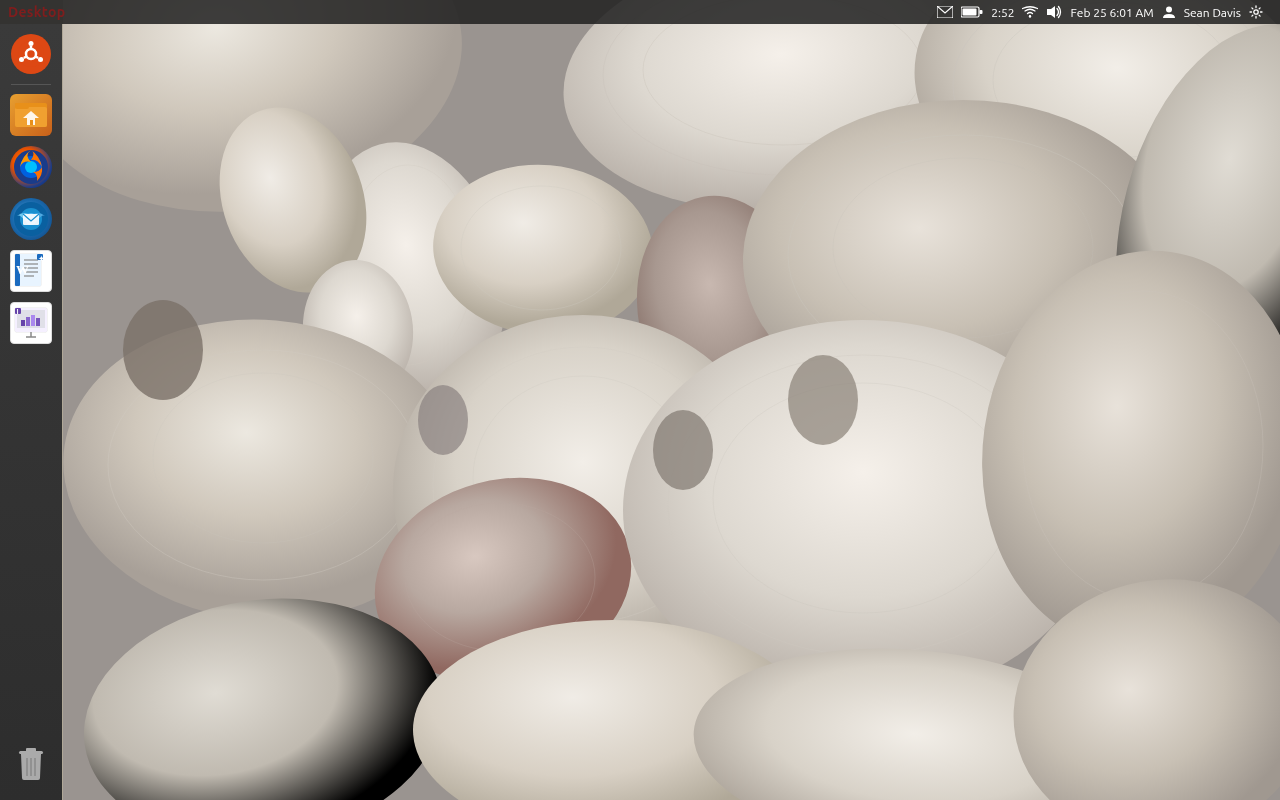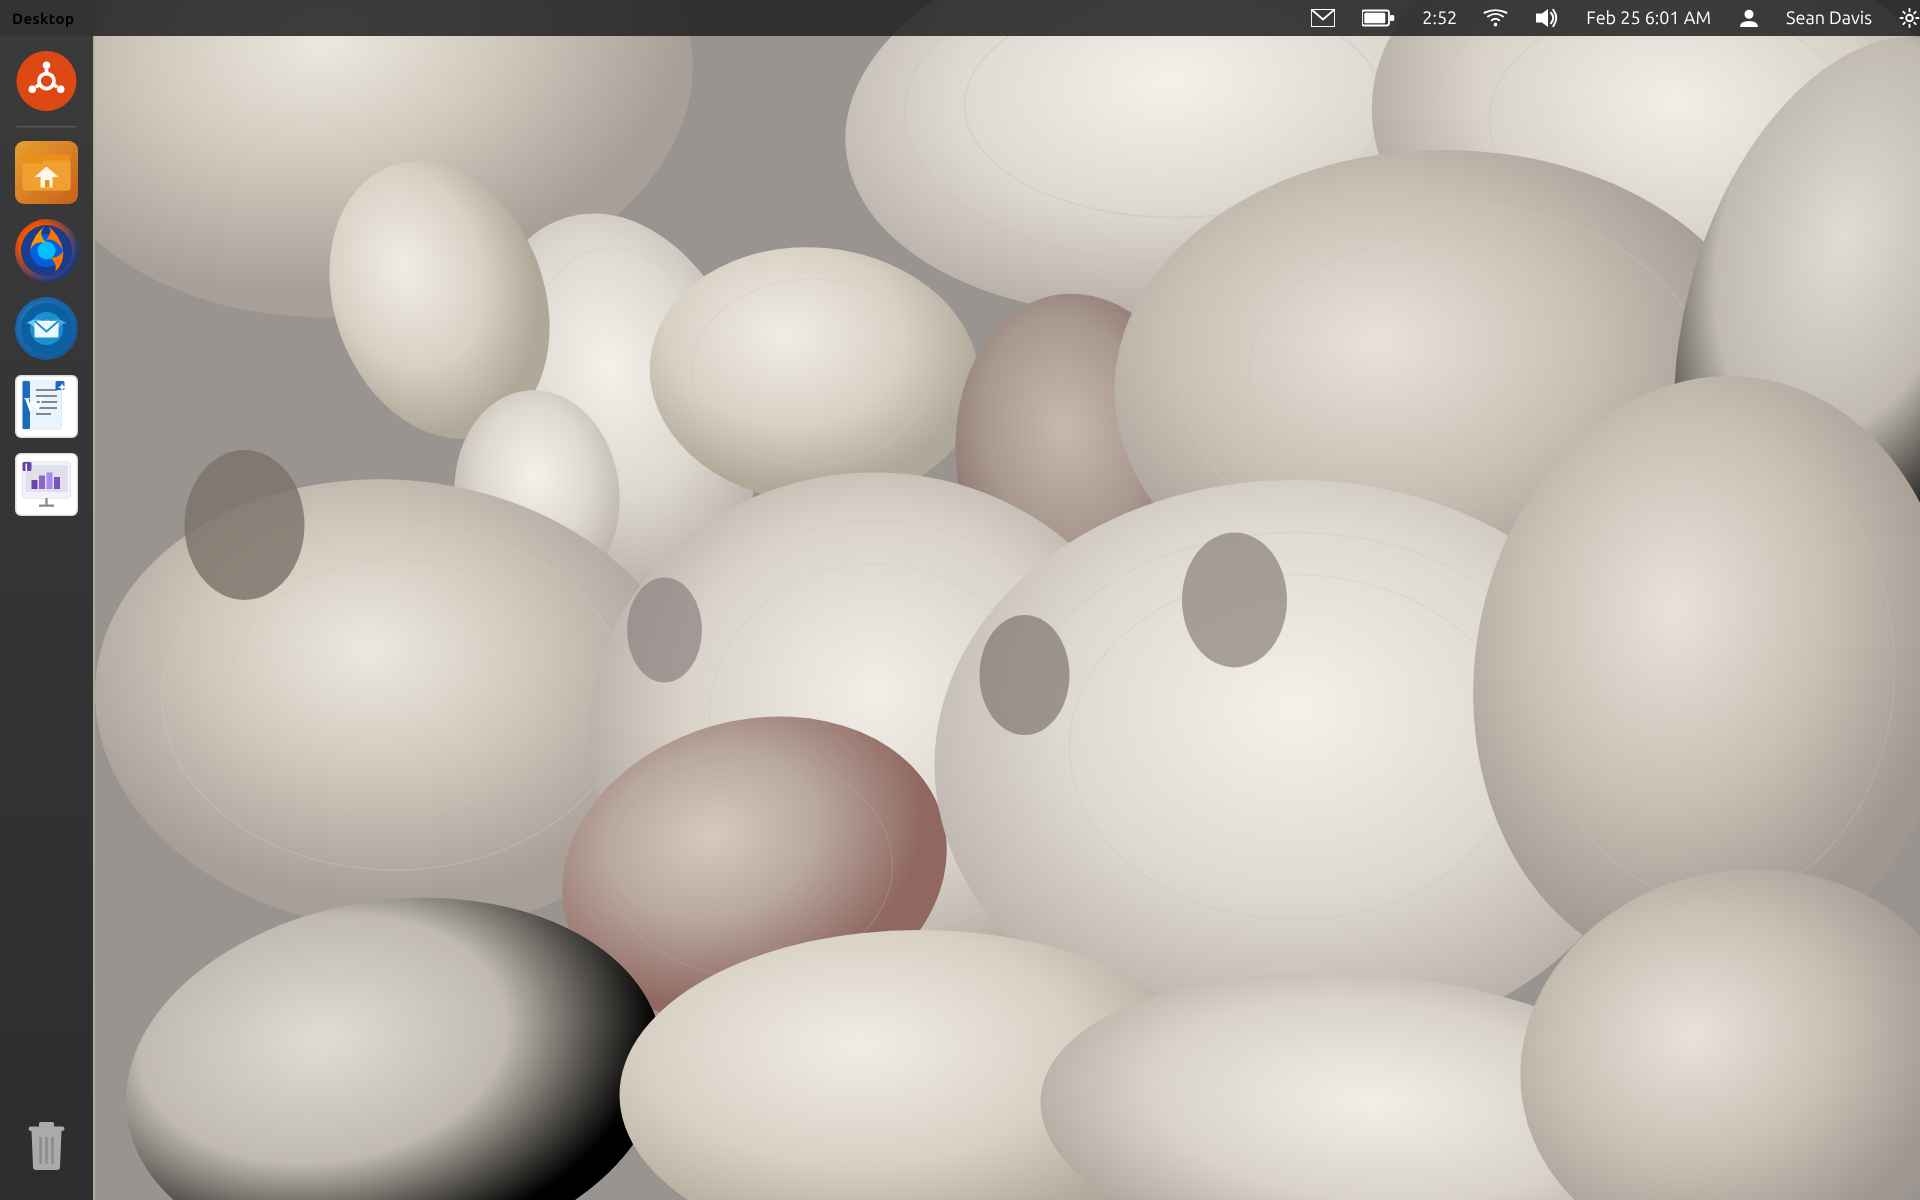--- a/index.html
+++ b/index.html
@@ -45,31 +45,31 @@
       font-size: 12px;
     }
 
     #panel-left {
       display: flex;
       align-items: center;
       padding-left: 8px;
     }
 
     #panel-title {
-      color: #000000;
-      font-size: 10px;
+      color: #7f1d1d;
+      font-size: 14px;
       font-weight: bold;
       letter-spacing: 0.3px;
     }
 
     #panel-right {
       display: flex;
       align-items: center;
-      gap: 18px;
-      padding-right: 0;
+      gap: 8px;
+      padding-right: 17px;
       margin-left: 36px;
     }
 
     .panel-icon {
       display: flex;
       align-items: center;
       color: #fff;
       font-size: 13px;
     }
 

